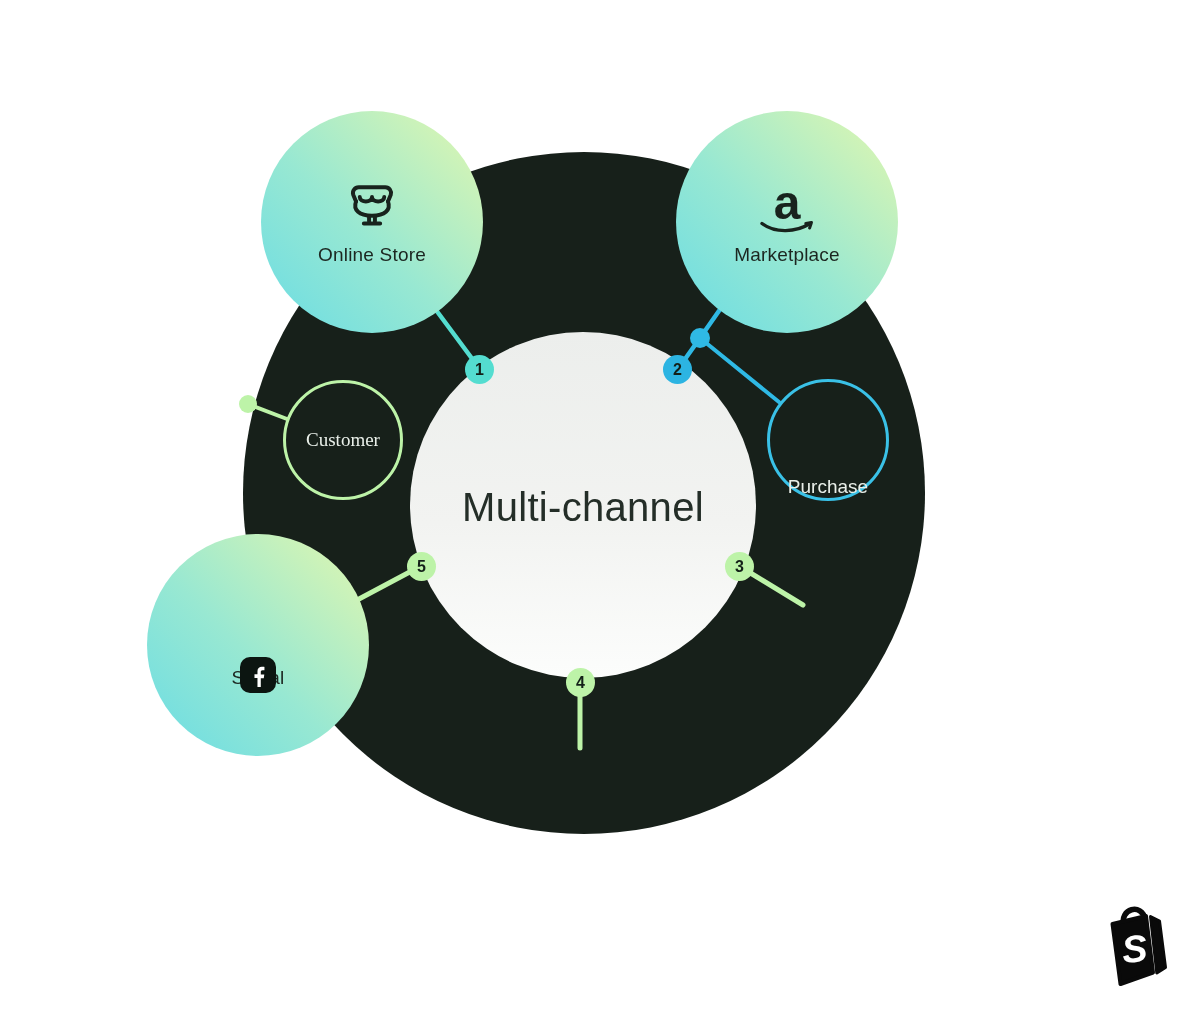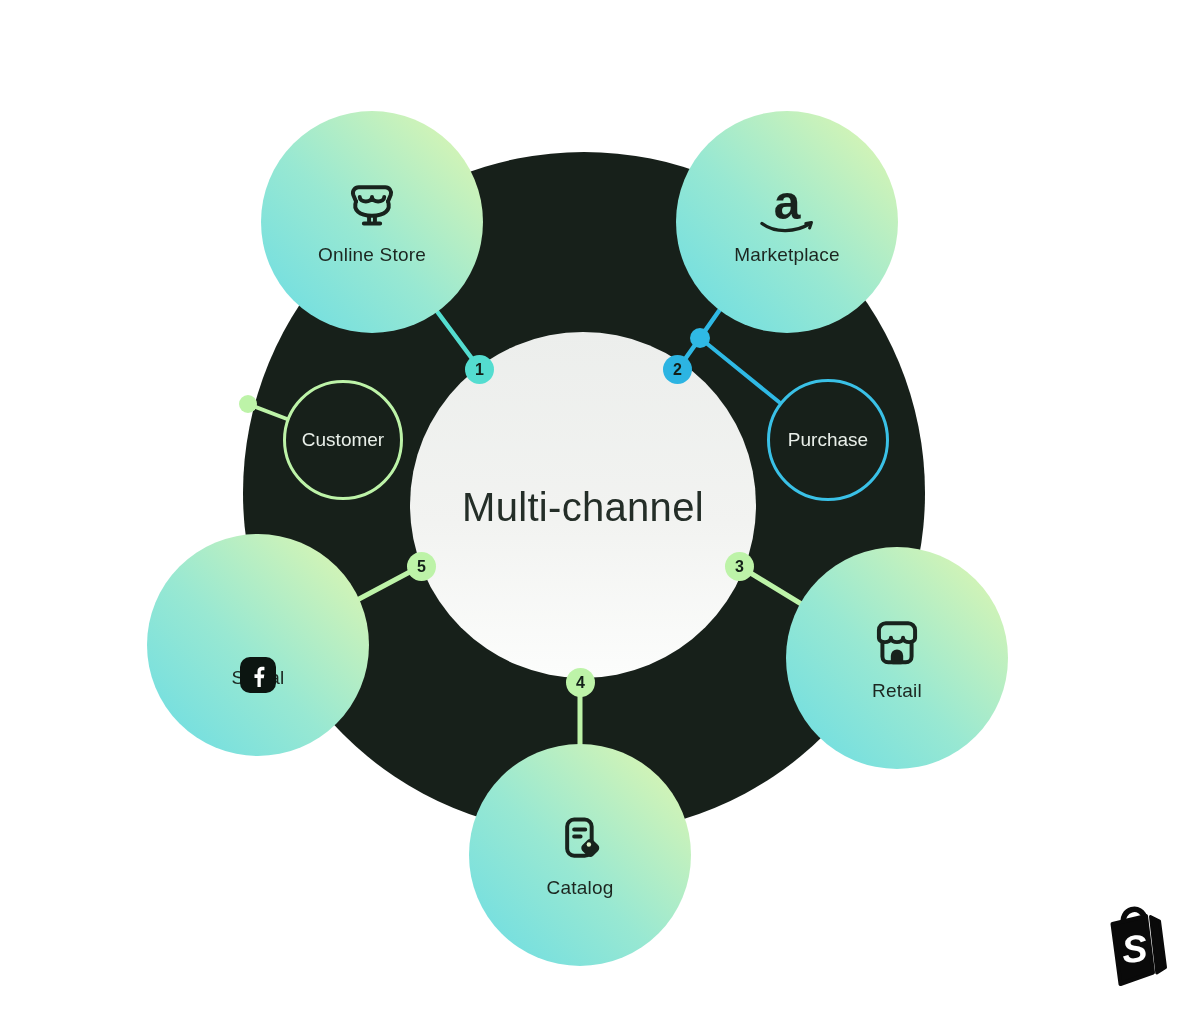--- a/index.html
+++ b/index.html
@@ -37,22 +37,22 @@
   .badge-1{left:465px;top:355px;}
   .badge-2{left:663px;top:355px;}
   .badge-3{left:725px;top:552px;}
   .badge-4{left:566px;top:668px;}
   .badge-5{left:407px;top:552px;}
   
   .satellite{
     position:absolute;border-radius:50%;display:flex;align-items:center;justify-content:center;
     color:#e9efe9;font-size:19px;background:transparent;
   }
-  .satellite.customer{left:283px;top:380px;width:114px;height:114px;border:3px solid #bdf3a8;}
-  .satellite.purchase{left:767px;top:379px;width:116px;height:116px;border:3px solid #3ac1e7;}
+  .satellite.customer{left:283px;top:380px;width:114px;height:114px;border:3px solid #bdf3a8;font-family:Liberation Serif, serif;}
+  .satellite.purchase{left:767px;top:379px;width:116px;height:116px;border:3px solid #3ac1e7;align-items:flex-end;}
   
   .channel{
     position:absolute;width:222px;height:222px;border-radius:50%;
     background:linear-gradient(225deg,#e3f7ae 0%,#98e8d2 55%,#6adce4 100%);
     display:flex;flex-direction:column;align-items:center;justify-content:center;
     gap:8px;color:#1c2620;
   }
   .channel .icon{width:58px;height:58px;display:flex;align-items:center;justify-content:center;}
   .channel .label{font-size:19px;letter-spacing:.2px;}
   .channel.online-store{left:261px;top:111px;}
@@ -132,45 +132,21 @@
         <span class="a-letter">a</span>
         <svg width="58" height="16" viewBox="0 0 58 16" fill="none" stroke="#18231d" stroke-width="3.4" stroke-linecap="round">
           <path d="M4 3.5 C17 13.5 38 12.5 52 3.5"></path>
           <path d="M53.5 2.5 L47.8 3.4 M53.5 2.5 L51.6 8" stroke-width="3"></path>
         </svg>
       </span>
     </span>
     <span class="label">Marketplace</span>
   </div>
 
-  <div class="channel retail">
-    <span class="icon">
-      <svg width="56" height="56" viewBox="0 0 48 48" fill="none" stroke="#18231d" stroke-width="3.4" stroke-linecap="round" stroke-linejoin="round">
-        <path d="M8.5 19.5 V13 C8.5 9.7 11.2 7 14.5 7 H33.5 C36.8 7 39.5 9.7 39.5 13 V19.5"></path>
-        <path d="M8.5 19.5 C8.5 24.5 18.8 24.5 18.8 19.5 C18.8 24.5 29.2 24.5 29.2 19.5 C29.2 24.5 39.5 24.5 39.5 19.5"></path>
-        <path d="M11.5 24 V35.5 C11.5 38.5 13.5 40.5 16.5 40.5 H31.5 C34.5 40.5 36.5 38.5 36.5 35.5 V24"></path>
-        <path d="M20.4 40.5 v-5.6 c0-2.1 1.6-3.7 3.6-3.7 s3.6 1.6 3.6 3.7 v5.6 z" fill="#18231d"></path>
-      </svg>
-    </span>
-    <span class="label">Retail</span>
-  </div>
 
-  <div class="channel catalog">
-    <span class="icon">
-      <svg width="56" height="56" viewBox="0 0 48 48" fill="none">
-        <rect x="13" y="6.5" width="21" height="31" rx="6" stroke="#18231d" stroke-width="3.4"></rect>
-        <path d="M19 15 H28.5 M19 21 H24.5" stroke="#18231d" stroke-width="3.4" stroke-linecap="round"></path>
-        <g transform="rotate(45 32.8 30.8)">
-          <rect x="26.3" y="24.3" width="13" height="13" rx="3.6" fill="#18231d"></rect>
-        </g>
-        <circle cx="31.6" cy="27.9" r="1.9" fill="#dff4c9"></circle>
-      </svg>
-    </span>
-    <span class="label">Catalog</span>
-  </div>
 
   <div class="channel social">
     <span class="icon"></span>
     <span class="label">Social</span>
     <span class="fb-icon">
       <svg width="38" height="38" viewBox="0 0 38 38">
         <rect x="1" y="1" width="36" height="36" rx="10" fill="#0c1511"></rect>
         <path fill="#ffffff" d="M21.8 31 v-8.8 h2.95 l.55-3.7 h-3.5 v-2.35 c0-1.07.35-1.8 1.85-1.8 h1.8 V11 c-.32-.04-1.4-.14-2.6-.14 -2.6 0-4.38 1.6-4.38 4.5 v2.84 h-3 v3.7 h3 V31 z"></path>
       </svg>
     </span>

